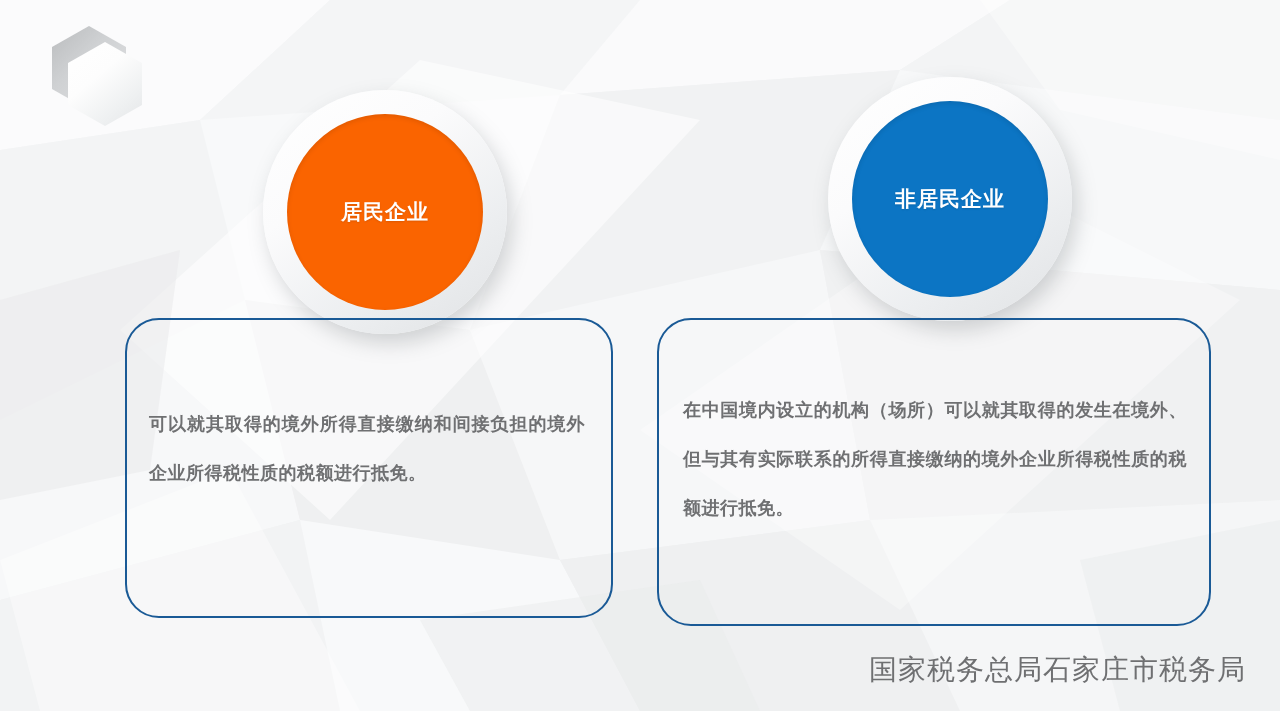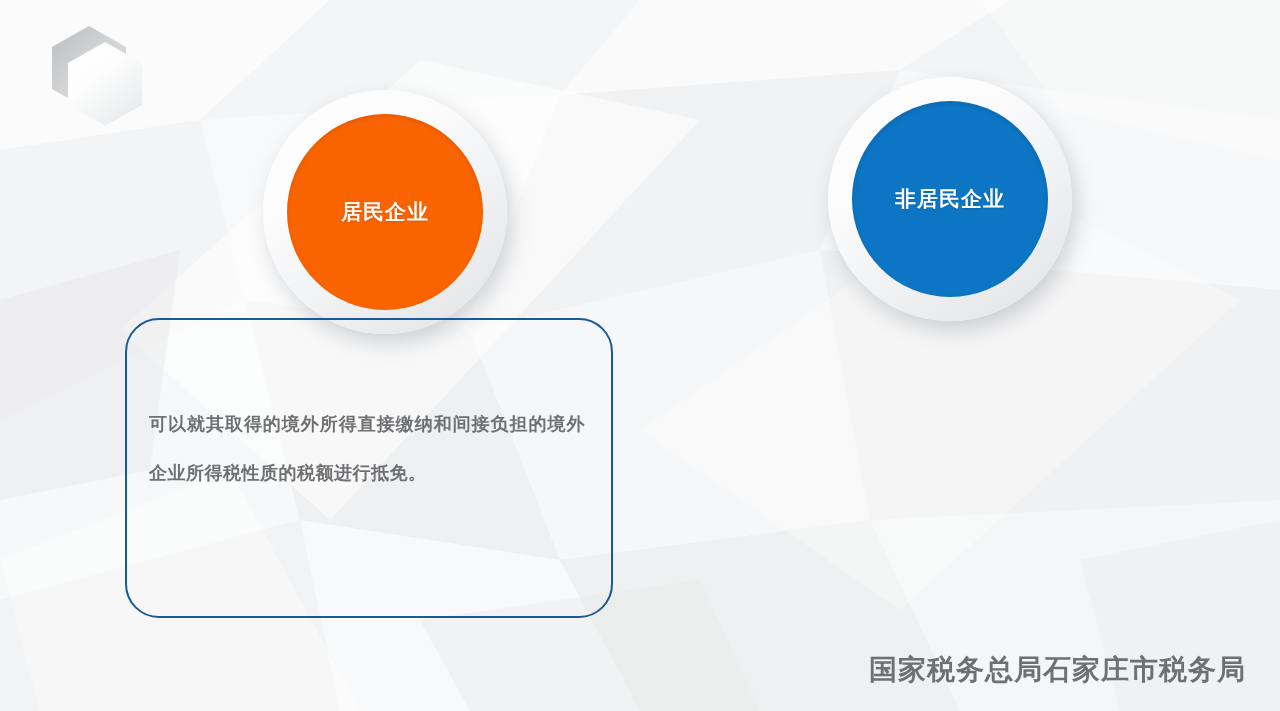--- a/index.html
+++ b/index.html
@@ -124,21 +124,21 @@
     text-justify: inter-character;
   }
 
   
   #footer {
     position: absolute;
     right: 34px;
     bottom: 22px;
     color: #6f7072;
     font-size: 28px;
-    font-weight: bold;
+    font-weight: normal;
     letter-spacing: 1px;
     white-space: nowrap;
   }
 </style>
 </head>
 <body>
 
 <div id="slide">
 
   <svg class="bg-layer" viewBox="0 0 1280 711" preserveAspectRatio="none" xmlns="http://www.w3.org/2000/svg">
@@ -197,16 +197,19 @@
     <div class="circle-ring"></div>
     <div class="circle-inner" style="background:#0c75c4;">
       <span class="circle-label">非居民企业</span>
     </div>
   </div>
 
   <div class="info-box" id="box-resident">
     <p class="info-text">可以就其取得的境外所得直接缴纳和间接负担的境外企业所得税性质的税额进行抵免。</p>
   </div>
 
+  <div class="info-box" id="box-nonresident">
+    <p class="info-text">在中国境内设立的机构（场所）可以就其取得的发生在境外、但与其有实际联系的所得直接缴纳的境外企业所得税性质的税额进行抵免。</p>
+  </div>
 
   <div id="footer">国家税务总局石家庄市税务局</div>
 
 </div>
 
 </body></html>

